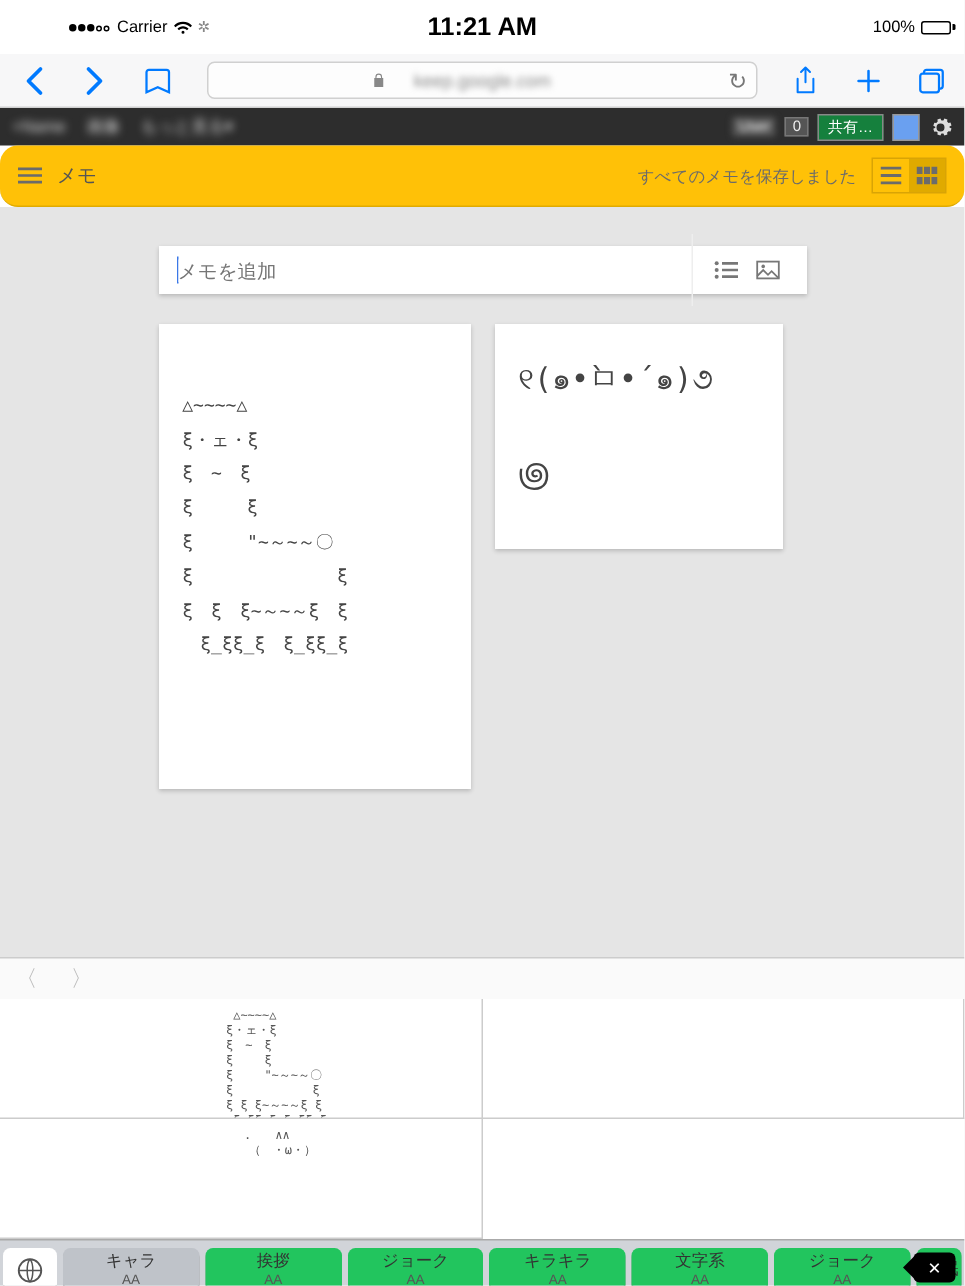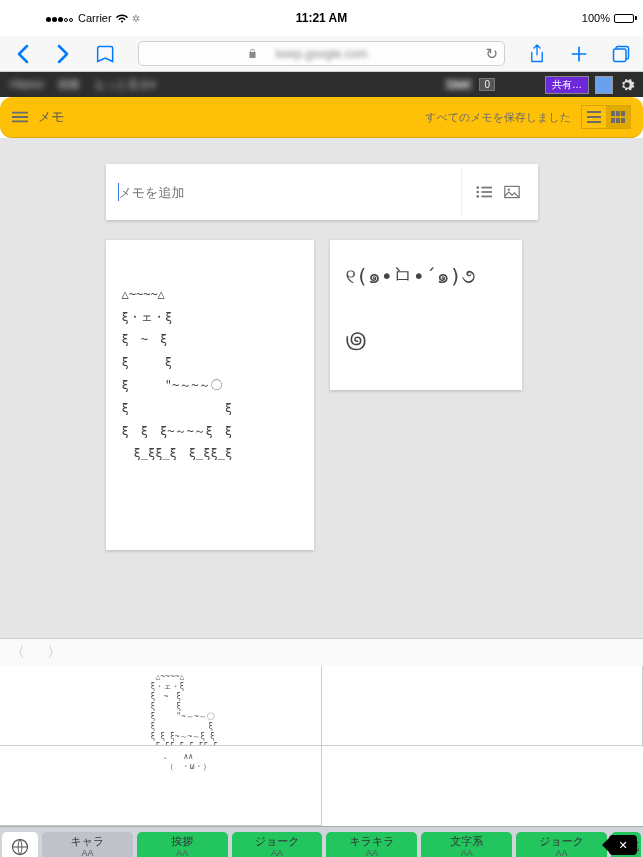--- a/index.html
+++ b/index.html
@@ -1,21 +1,21 @@
 <!DOCTYPE html>
 <html><head>
 <meta charset="utf-8">
 <style>
   * { box-sizing: border-box; margin: 0; padding: 0; }
   html, body { width: 643px; height: 857px; font-family: -apple-system, "Helvetica Neue", Arial, sans-serif; overflow: hidden; background: #fff; }
 
   
   .status-bar { height: 17px; display: flex; align-items: center; justify-content: space-between; padding: 18px 6px; font-size: 11px; font-weight: 500; color: #000; margin-left: 40px; }
   .status-left, .status-right { display: flex; align-items: center; gap: 4px; }
-  .status-center { position: absolute; left: 0; right: 0; text-align: center; pointer-events: none; font-size: 12px; font-weight: 600; }
+  .status-center { position: absolute; left: 0; right: 0; text-align: center; pointer-events: none; font-size: 17px; font-weight: 600; }
   .dots span { display: inline-block; width: 5px; height: 5px; border-radius: 50%; background: #000; margin-right: 1px; }
   .dots span.hollow { background: transparent; border: 1px solid #000; width: 4px; height: 4px; }
   .battery { display: inline-flex; align-items: center; }
   .battery-body { width: 20px; height: 9px; border: 1px solid #000; border-radius: 2px; padding: 1px; }
   .battery-fill { width: 100%; height: 100%; background: #000; }
   .battery-tip { width: 2px; height: 4px; background: #000; margin-left: 1px; border-radius: 0 1px 1px 0; }
   .wifi-icon { width: 12px; height: 10px; }
 
   
   .safari-bar { height: 36px; display: flex; align-items: center; padding: 0 8px; gap: 14px; border-bottom: 1px solid #d0d0d0; background: #f7f7f8; }
@@ -24,36 +24,36 @@
   .addr-lock { position: absolute; left: 50%; transform: translateX(-74px); color: #888; }
   .addr-text { color: #888; font-size: 12px; filter: blur(2px); }
   .addr-reload { position: absolute; right: 6px; color: #777; font-size: 15px; }
 
   
   .google-bar { height: 25px; background: #2d2d2d; display: flex; align-items: center; color: #ccc; font-size: 11px; padding: 0 8px; }
   .google-left { filter: blur(3px); color: #ddd; }
   .google-right { margin-left: auto; display: flex; align-items: center; gap: 6px; }
   .g-badge { background: #555; color: #fff; font-size: 10px; padding: 1px 4px; border-radius: 2px; filter: blur(2px); }
   .g-count { background: #555; color: #eee; font-size: 10px; padding: 0 4px; border: 1px solid #777; }
-  .g-share { background: #6d28d9; color: #fff; font-size: 10px; padding: 1px 6px; border: 1px solid #888; margin-left: 44px; }
+  .g-share { background: #15803d; color: #fff; font-size: 10px; padding: 1px 6px; border: 1px solid #888; }
   .g-avatar { width: 18px; height: 18px; background: #6aa0f0; border: 1px solid #999; }
   .g-gear { color: #ddd; }
 
   
   .keep-hdr { height: 41px; background: #ffc107; display: flex; align-items: center; padding: 0 12px; font-size: 13px; color: #5b5b5b; border-bottom: 1px solid #e0ab00; border-radius: 12px; }
   .keep-menu { margin-right: 10px; color: #6b6b6b; }
   .keep-title { color: #555; }
   .keep-status { margin-left: auto; font-size: 11px; color: #6b6b6b; margin-right: 10px; }
   .keep-view { display: flex; border: 1px solid rgba(0,0,0,.15); }
   .keep-view > div { width: 24px; height: 22px; display: flex; align-items: center; justify-content: center; color: #6b6b6b; }
   .keep-view > div.active { background: #e0aa00; }
 
   
   .keep-body { background: #e5e5e5; height: 500px; padding: 26px 0 0 0; overflow: hidden; }
-  .add-note { width: 432px; height: 56px; margin: 0 auto 20px auto; background: #fff; box-shadow: 0 1px 3px rgba(0,0,0,.2); display: flex; align-items: center; padding: 0 12px; justify-content: space-between; }
+  .add-note { width: 432px; height: 32px; margin: 0 auto 20px auto; background: #fff; box-shadow: 0 1px 3px rgba(0,0,0,.2); display: flex; align-items: center; padding: 0 12px; justify-content: space-between; }
   .add-note-input { flex: 1; border: none; outline: none; font-size: 13px; color: #999; }
   .add-note-cursor { display: inline-block; width: 1px; height: 18px; background: #3b78e7; vertical-align: middle; }
   .add-note-sep { width: 1px; height: 48px; background: #eee; margin: 0 8px; }
   .add-note-icon { width: 28px; height: 28px; display: flex; align-items: center; justify-content: center; color: #777; }
 
   .notes-grid { width: 432px; margin: 0 auto; display: flex; gap: 16px; align-items: flex-start; }
   .note-card { background: #fff; box-shadow: 0 1px 3px rgba(0,0,0,.2); padding: 20px 16px; font-family: "MS PGothic", "Osaka-Mono", monospace; font-size: 12px; line-height: 1.9; color: #444; white-space: pre; }
   .note-card.n1 { width: 208px; min-height: 310px; }
   .note-card.n2 { width: 192px; min-height: 150px; font-size: 20px; line-height: 1.6; }
 

